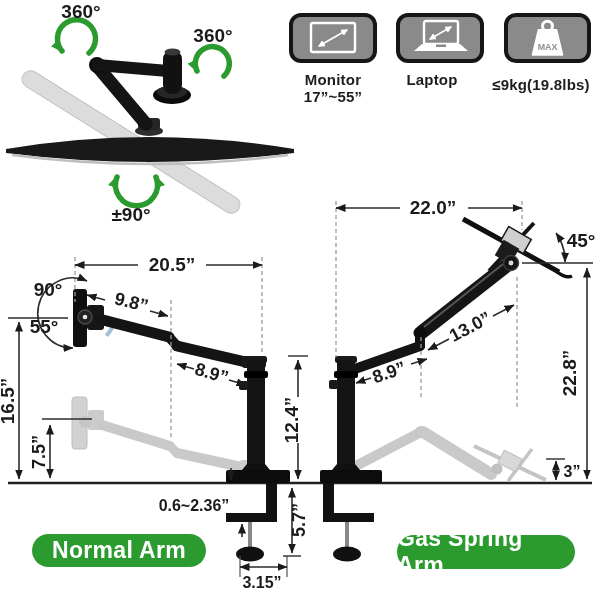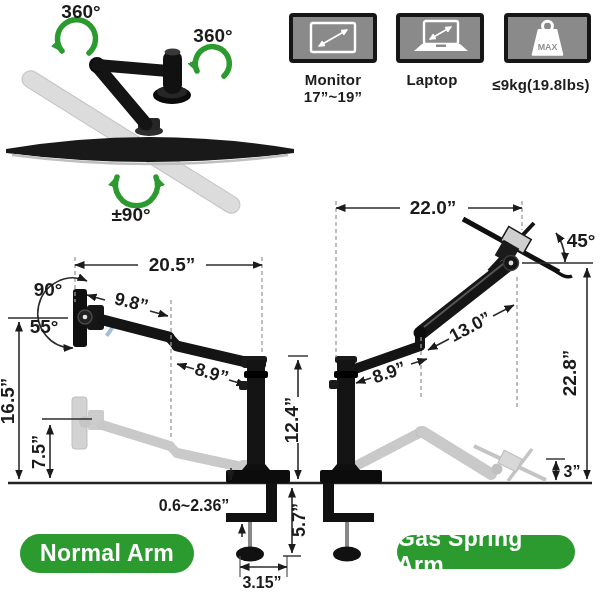--- a/index.html
+++ b/index.html
@@ -24,21 +24,21 @@
   .dash{stroke:#9A9A9A;stroke-width:1.3;stroke-dasharray:4 3;fill:none;}
   .ga{stroke:var(--green);stroke-width:5.5;fill:none;stroke-linecap:round;}
   .gfill{fill:var(--green);}
   .inkfill{fill:var(--ink);}
   .glabel{font-weight:700;font-size:19px;fill:#1A1A1A;}
   .ghostline{stroke:var(--ghost);stroke-linecap:round;fill:none;}
 
   .tile{
     position:absolute;top:13px;width:88px;height:50px;
     background:var(--tile-fill);border:4px solid var(--tile-border);
-    border-radius:4px;display:flex;align-items:center;justify-content:center;
+    border-radius:12px;display:flex;align-items:center;justify-content:center;
   }
   .tile-label{
     position:absolute;text-align:center;font-weight:700;font-size:15px;
     line-height:17px;color:#1D1D1D;letter-spacing:.2px;
   }
   .pill{
     position:absolute;background:var(--green);color:#fff;font-weight:700;
     font-size:23px;border-radius:20px;display:flex;align-items:center;
     justify-content:center;letter-spacing:.3px;
   }
@@ -262,25 +262,25 @@
   <div class="tile" style="left:504px;width:87px;">
     <svg width="80" height="42" viewBox="0 0 80 42">
       <circle cx="40" cy="9" r="5" stroke="#fff" stroke-width="3" fill="none"></circle>
       <path d="M31,13 h18 l6,25 h-30 Z" fill="#fff" stroke="#fff" stroke-width="2" stroke-linejoin="round"></path>
       <text x="40" y="33" text-anchor="middle" font-size="9" font-weight="700" fill="#909090">MAX</text>
     </svg>
   </div>
 
   <div class="tile-label" style="left:277px;top:71px;width:112px;">
     <div>Monitor</div>
-    <div>17”~19”</div>
+    <div>17”~55”</div>
   </div>
   <div class="tile-label" style="left:376px;top:71px;width:112px;">
     <div>Laptop</div>
   </div>
   <div class="tile-label" style="left:482px;top:76px;width:118px;">
     <div>≤9kg(19.8lbs)</div>
   </div>
 
-  <div class="pill" style="left:20px;top:534px;width:174px;height:39px;">Normal Arm</div>
+  <div class="pill" style="left:32px;top:534px;width:174px;height:33px;">Normal Arm</div>
   <div class="pill" style="left:397px;top:535px;width:178px;height:34px;">Gas Spring Arm</div>
 
 </div>
 
 </body></html>

